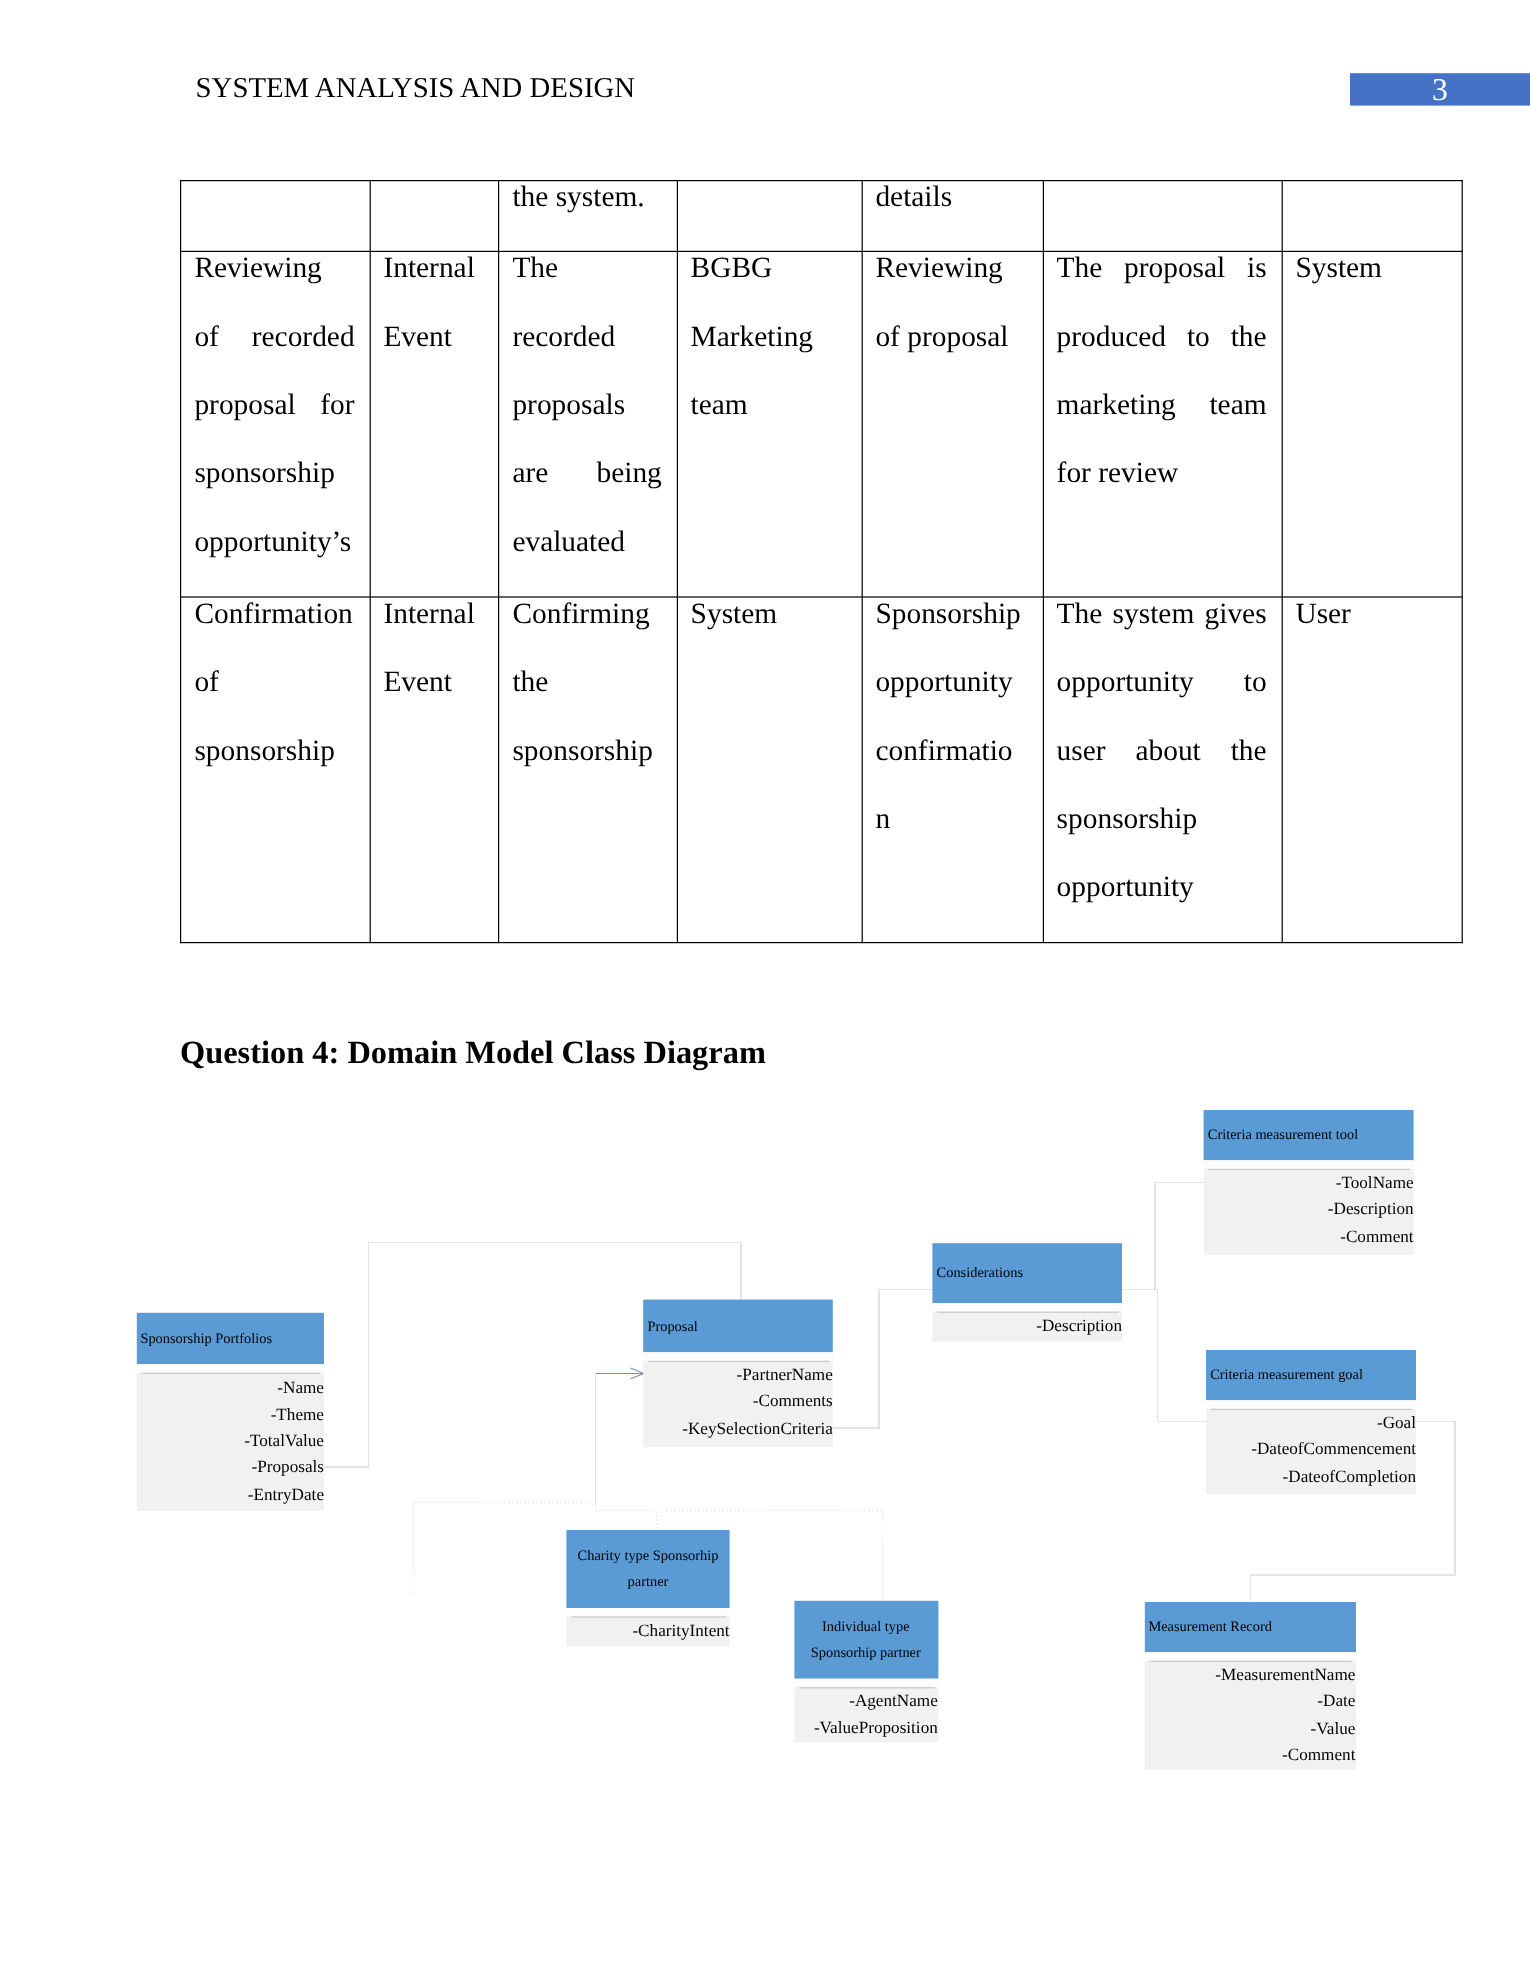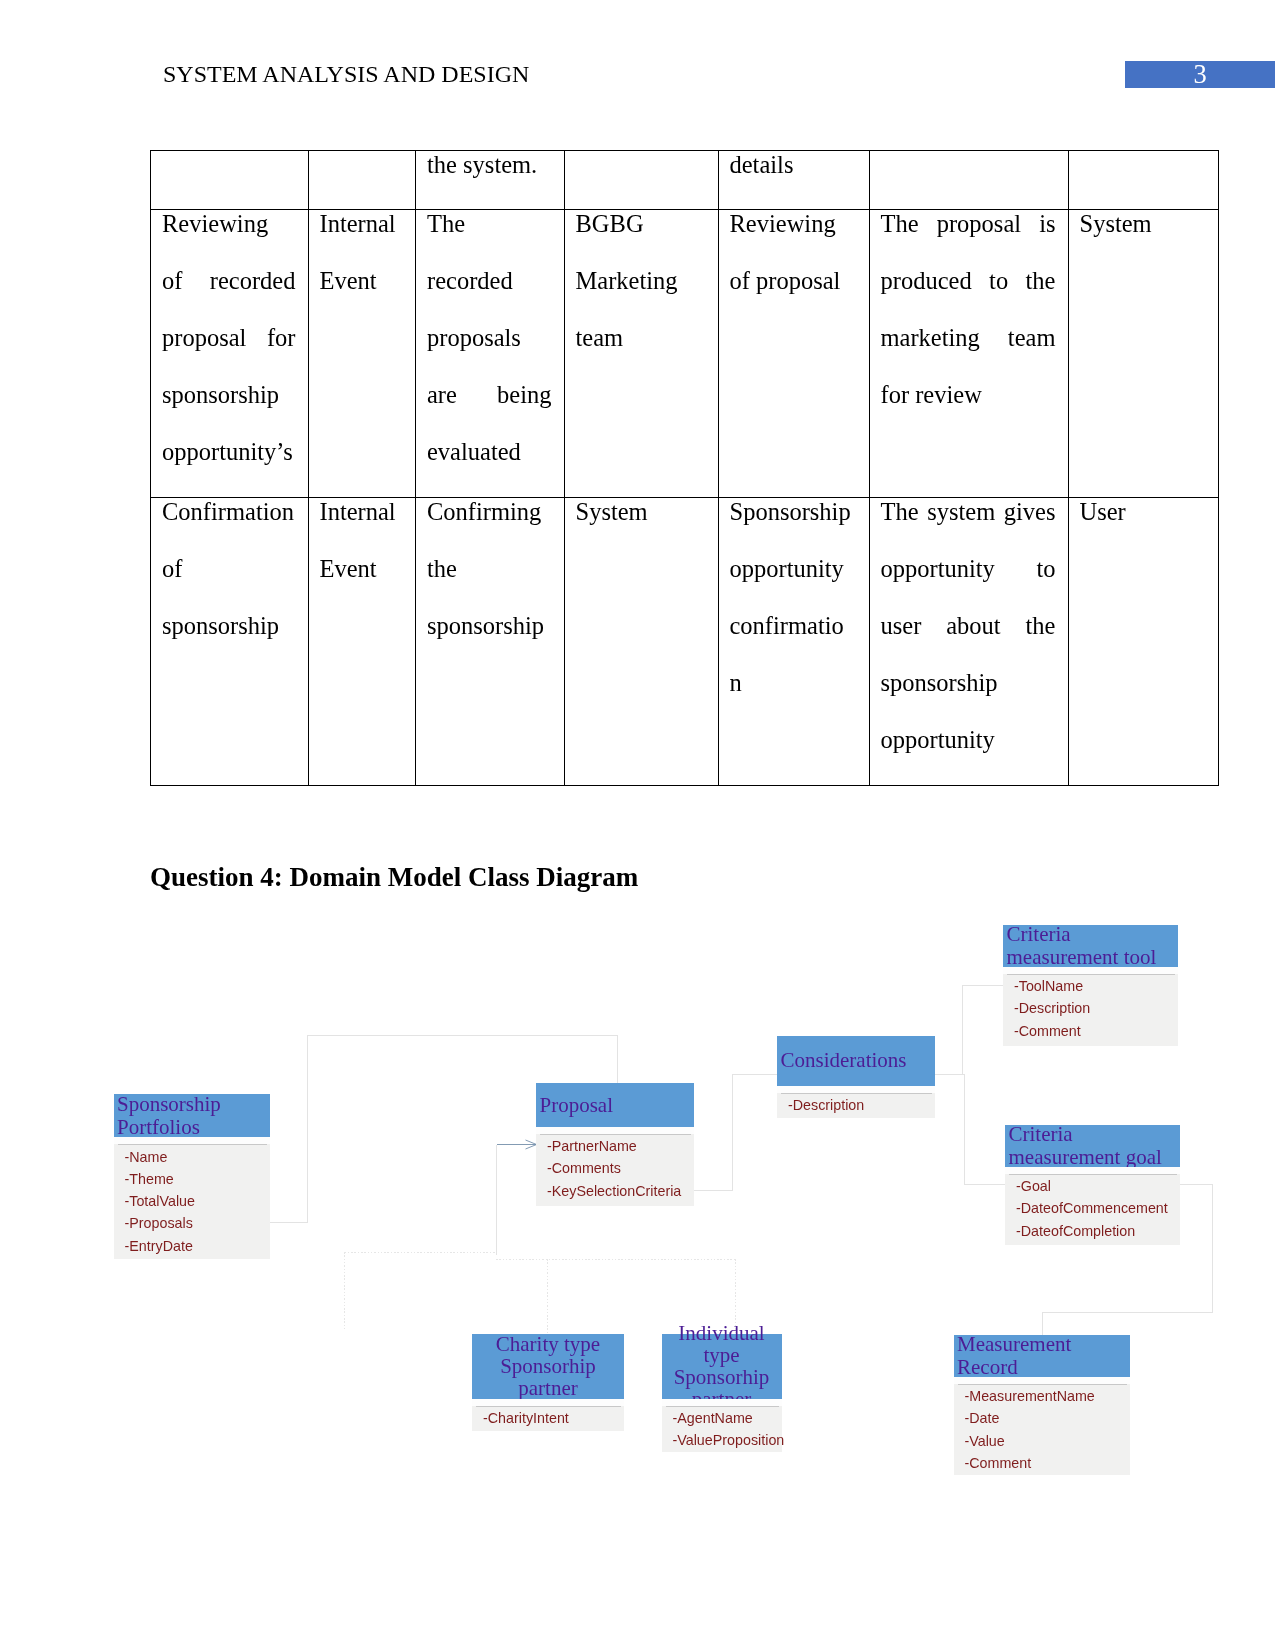--- a/index.html
+++ b/index.html
@@ -11,27 +11,27 @@
   .pagebadge span{position:absolute;left:0;right:0;top:3px;text-align:center;color:#fff;font-size:26.5px;line-height:21px;}
   table.t{position:absolute;left:150px;top:150px;border-collapse:collapse;table-layout:fixed;width:1067.5px;}
   table.t td{box-sizing:border-box;border:1px solid #000;vertical-align:top;padding:0 12px 0 11px;font-size:24.5px;line-height:57.2px;}
   table.t td>div:first-child{margin-top:-15.5px;}
   table.t td .ln{white-space:nowrap;}
   table.t td .jl{text-align:justify;text-align-last:justify;white-space:normal;}
   .qhead{position:absolute;left:150px;top:862px;font-size:27px;font-weight:bold;white-space:nowrap;}
   .diagram{position:absolute;left:0;top:0;width:1275px;height:1650px;}
   .diagram svg{position:absolute;left:0;top:0;}
   .cls{position:absolute;}
-  .cls-hd{background:#5b9bd5;color:#4c1d95;font-family:"Liberation Serif",serif;font-size:21px;
+  .cls-hd{background:#5b9bd5;color:#000000;font-family:"Liberation Serif",serif;font-size:12px;
           line-height:22.1px;padding:0 0 0 3.5px;box-sizing:border-box;display:flex;align-items:center;}
   .cls-hd.ctr{justify-content:center;text-align:center;padding:0 4px;}
   .cls-bd{background:#f1f1f0;box-sizing:border-box;padding:8.5px 0 0 11px;position:relative;}
   .cls-bd:after{content:"";position:absolute;left:0;right:0;top:0;height:7px;background:#fdfdfd;}
   .cls-bd:before{content:"";position:absolute;left:4px;right:3px;top:7px;height:1px;background:#c8c8c8;z-index:2;}
-  .attr{font-family:Liberation Sans, sans-serif;font-size:14.3px;line-height:22.3px;color:#7f1d1d;white-space:nowrap;}
+  .attr{font-family:Liberation Serif, serif;font-size:14.3px;line-height:22.3px;color:#000000;white-space:nowrap;text-align:right;}
 </style>
 </head>
 <body>
 
 <div class="page">
   <div class="hdr-title">SYSTEM ANALYSIS AND DESIGN</div>
   <div class="pagebadge">
       <span>3</span>
     </div>
   <table class="t">
@@ -193,21 +193,21 @@
       </div>
   <div class="cls" style="left:953.5px;top:1334.5px;width:176px">
         <div class="cls-hd" style="height:42px">Measurement Record</div>
         <div class="cls-bd" style="height:98.5px">
           <div class="attr">-MeasurementName</div>
           <div class="attr">-Date</div>
           <div class="attr">-Value</div>
           <div class="attr">-Comment</div>
         </div>
       </div>
-  <div class="cls" style="left:472px;top:1334px;width:152px">
+  <div class="cls" style="left:472px;top:1275px;width:136px">
         <div class="cls-hd ctr" style="height:64.5px">Charity type Sponsorhip partner</div>
         <div class="cls-bd" style="height:32.5px">
           <div class="attr">-CharityIntent</div>
         </div>
       </div>
   <div class="cls" style="left:661.5px;top:1334px;width:120px">
         <div class="cls-hd ctr" style="height:64.5px">Individual type Sponsorhip partner</div>
         <div class="cls-bd" style="height:53px">
           <div class="attr">-AgentName</div>
           <div class="attr">-ValueProposition</div>

